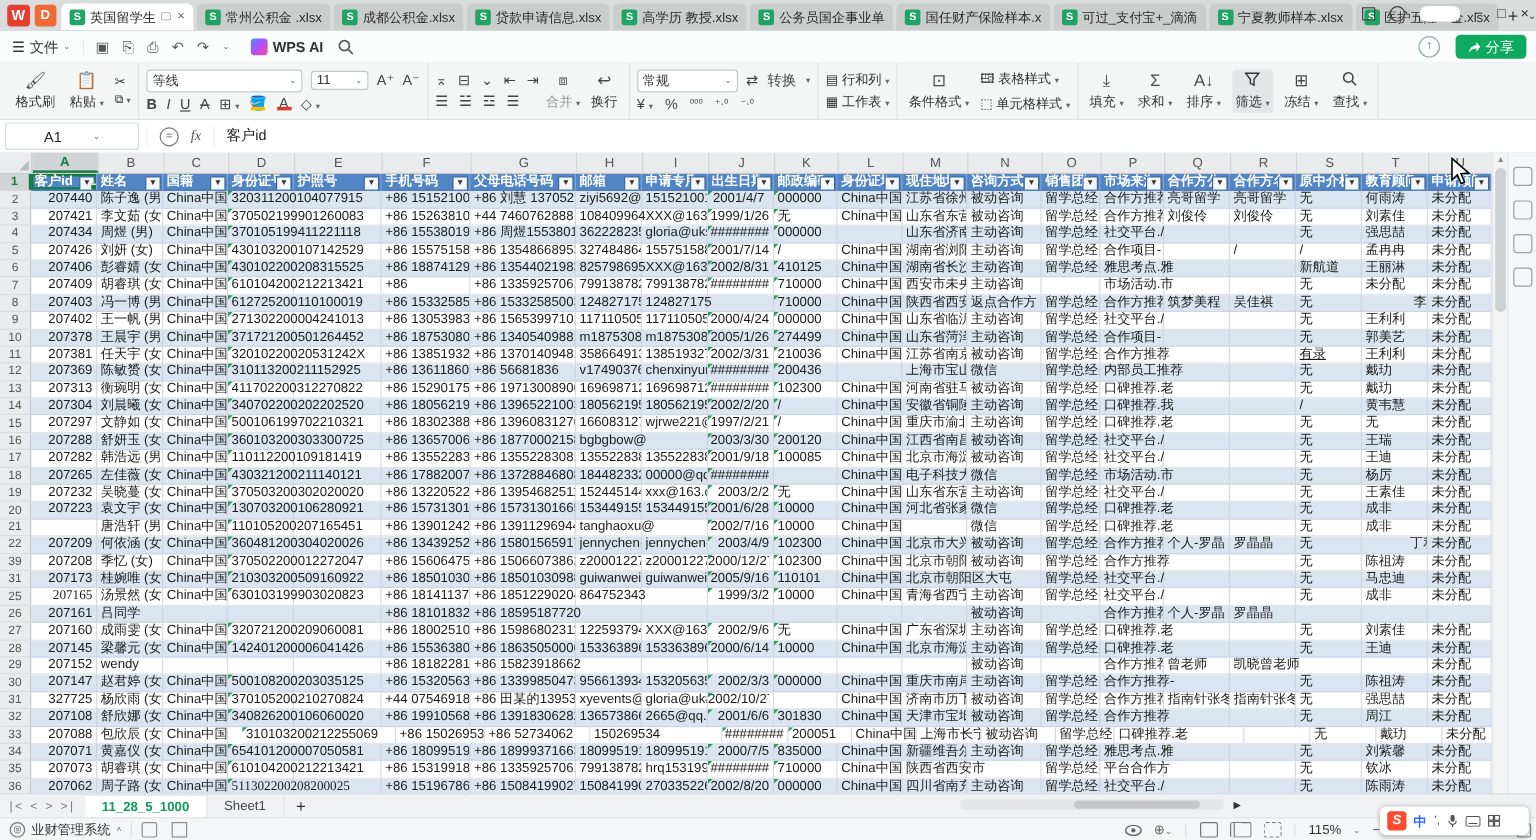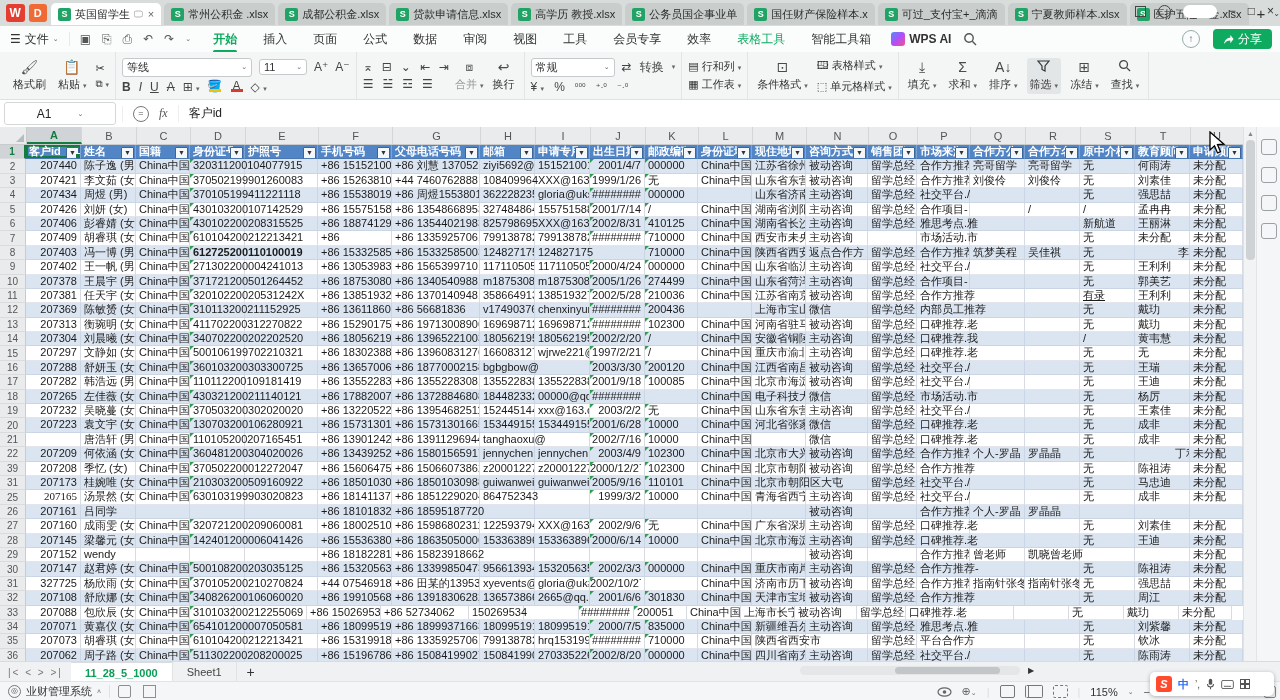--- a/index.html
+++ b/index.html
@@ -178,34 +178,20 @@
     <span class="dd">⌄</span>
   </div>
   <div class="qicons">
     <span>▣</span>
     <span>⎘</span>
     <span>⎙</span>
     <span>↶</span>
     <span>↷</span>
     <span class="dd">⌄</span>
   </div>
-  <div class="menus" id="menus">
-      <div class="mitem active">开始</div>
-      <div class="mitem">插入</div>
-      <div class="mitem">页面</div>
-      <div class="mitem">公式</div>
-      <div class="mitem">数据</div>
-      <div class="mitem">审阅</div>
-      <div class="mitem">视图</div>
-      <div class="mitem">工具</div>
-      <div class="mitem">会员专享</div>
-      <div class="mitem">效率</div>
-      <div class="mitem hl">表格工具</div>
-      <div class="mitem">智能工具箱</div>
-    </div>
   <div class="ai">
     <span class="ailogo"></span>
     <span>WPS AI</span>
   </div>
   <svg width="14" height="14" viewBox="0 0 14 14" style="margin-left:4px;">
     <circle cx="6" cy="6" r="4.2" fill="none" stroke="#555" stroke-width="1.4"></circle>
     <line x1="9.3" y1="9.3" x2="13" y2="13" stroke="#555" stroke-width="1.4"></line>
   </svg>
   <div class="upcirc">↑</div>
   <div class="share">
@@ -501,21 +487,21 @@
         <div class="cell" style="width: 88px;">
           <span class="sp" style="width: 84px;">+86 刘慧 13705274208</span>
         </div>
         <div class="cell" style="width: 55px;">
           <span class="sp" style="width: 51px;">ziyi5692@qq.com</span>
         </div>
         <div class="cell" style="width: 55px;">
           <span class="sp" style="width: 51px;">151521001</span>
         </div>
         <div class="cell r" style="width: 55px;">
-          <span class="sp" style="width: 51px; text-align: right;">2001/4/7</span>
+          <span class="sp" style="width: 51px; text-align: center;">2001/4/7</span>
           <i class="tri"></i>
         </div>
         <div class="cell" style="width: 53px;">
           <span class="sp" style="width: 49px;">000000</span>
           <i class="tri"></i>
         </div>
         <div class="cell" style="width: 54px;">
           <span class="sp" style="width: 50px;">China中国</span>
         </div>
         <div class="cell" style="width: 54px;">
@@ -863,21 +849,21 @@
         <div class="rnum">8</div>
         <div class="cell r" style="width: 55px;">
           <span class="sp" style="width: 51px; text-align: right;">207403</span>
         </div>
         <div class="cell" style="width: 55px;">
           <span class="sp" style="width: 51px;">冯一博 (男)</span>
         </div>
         <div class="cell" style="width: 54px;">
           <span class="sp" style="width: 50px;">China中国</span>
         </div>
-        <div class="cell ovf" style="width: 55px; font-weight: bold;">
+        <div class="cell ovf" style="width: 55px;">
           <span class="sp" style="width: 124px;">612725200110100019</span>
           <i class="tri"></i>
         </div>
         <div class="cell" style="width: 73px;"></div>
         <div class="cell" style="width: 74px;">
           <span class="sp" style="width: 70px;">+86 15332585818</span>
         </div>
         <div class="cell" style="width: 88px;">
           <span class="sp" style="width: 84px;">+86 15332585003</span>
         </div>
@@ -1071,21 +1057,21 @@
         <div class="cell" style="width: 88px;">
           <span class="sp" style="width: 84px;">+86 13701409481</span>
         </div>
         <div class="cell" style="width: 55px;">
           <span class="sp" style="width: 51px;">358664913</span>
         </div>
         <div class="cell" style="width: 55px;">
           <span class="sp" style="width: 51px;">138519327</span>
         </div>
         <div class="cell r" style="width: 55px;">
-          <span class="sp" style="width: 51px; text-align: right;">2002/5/28</span>
+          <span class="sp" style="width: 51px; text-align: right;">2002/3/31</span>
           <i class="tri"></i>
         </div>
         <div class="cell" style="width: 53px;">
           <span class="sp" style="width: 49px;">210036</span>
           <i class="tri"></i>
         </div>
         <div class="cell" style="width: 54px;">
           <span class="sp" style="width: 50px;">China中国</span>
         </div>
         <div class="cell" style="width: 54px;">
@@ -2385,21 +2371,21 @@
         <div class="rnum">33</div>
         <div class="cell r" style="width: 55px;">
           <span class="sp" style="width: 51px; text-align: right;">207088</span>
         </div>
         <div class="cell" style="width: 55px;">
           <span class="sp" style="width: 51px;">包欣辰 (女)</span>
         </div>
         <div class="cell" style="width: 54px;">
           <span class="sp" style="width: 50px;">China中国</span>
         </div>
-        <div class="cell ovf" style="width: 44px;">
+        <div class="cell ovf" style="width: 55px; margin-left: 12px;">
           <span class="sp" style="width: 124px;">310103200212255069</span>
           <i class="tri"></i>
         </div>
         <div class="cell" style="width: 73px;"></div>
         <div class="cell" style="width: 74px;">
           <span class="sp" style="width: 70px;">+86 15026953430</span>
         </div>
         <div class="cell" style="width: 88px;">
           <span class="sp" style="width: 84px;">+86 52734062</span>
         </div>
@@ -2570,21 +2556,21 @@
         <div class="rnum">36</div>
         <div class="cell r" style="width: 55px;">
           <span class="sp" style="width: 51px; text-align: right;">207062</span>
         </div>
         <div class="cell" style="width: 55px;">
           <span class="sp" style="width: 51px;">周子路 (女)</span>
         </div>
         <div class="cell" style="width: 54px;">
           <span class="sp" style="width: 50px;">China中国</span>
         </div>
-        <div class="cell ovf" style="width: 55px;">
+        <div class="cell ovf" style="width: 55px; font-family: Liberation Serif, serif;">
           <span class="sp" style="width: 124px;">511302200208200025</span>
           <i class="tri"></i>
         </div>
         <div class="cell" style="width: 73px;"></div>
         <div class="cell" style="width: 74px;">
           <span class="sp" style="width: 70px;">+86 15196786686</span>
         </div>
         <div class="cell" style="width: 88px;">
           <span class="sp" style="width: 84px;">+86 15084199027</span>
         </div>

